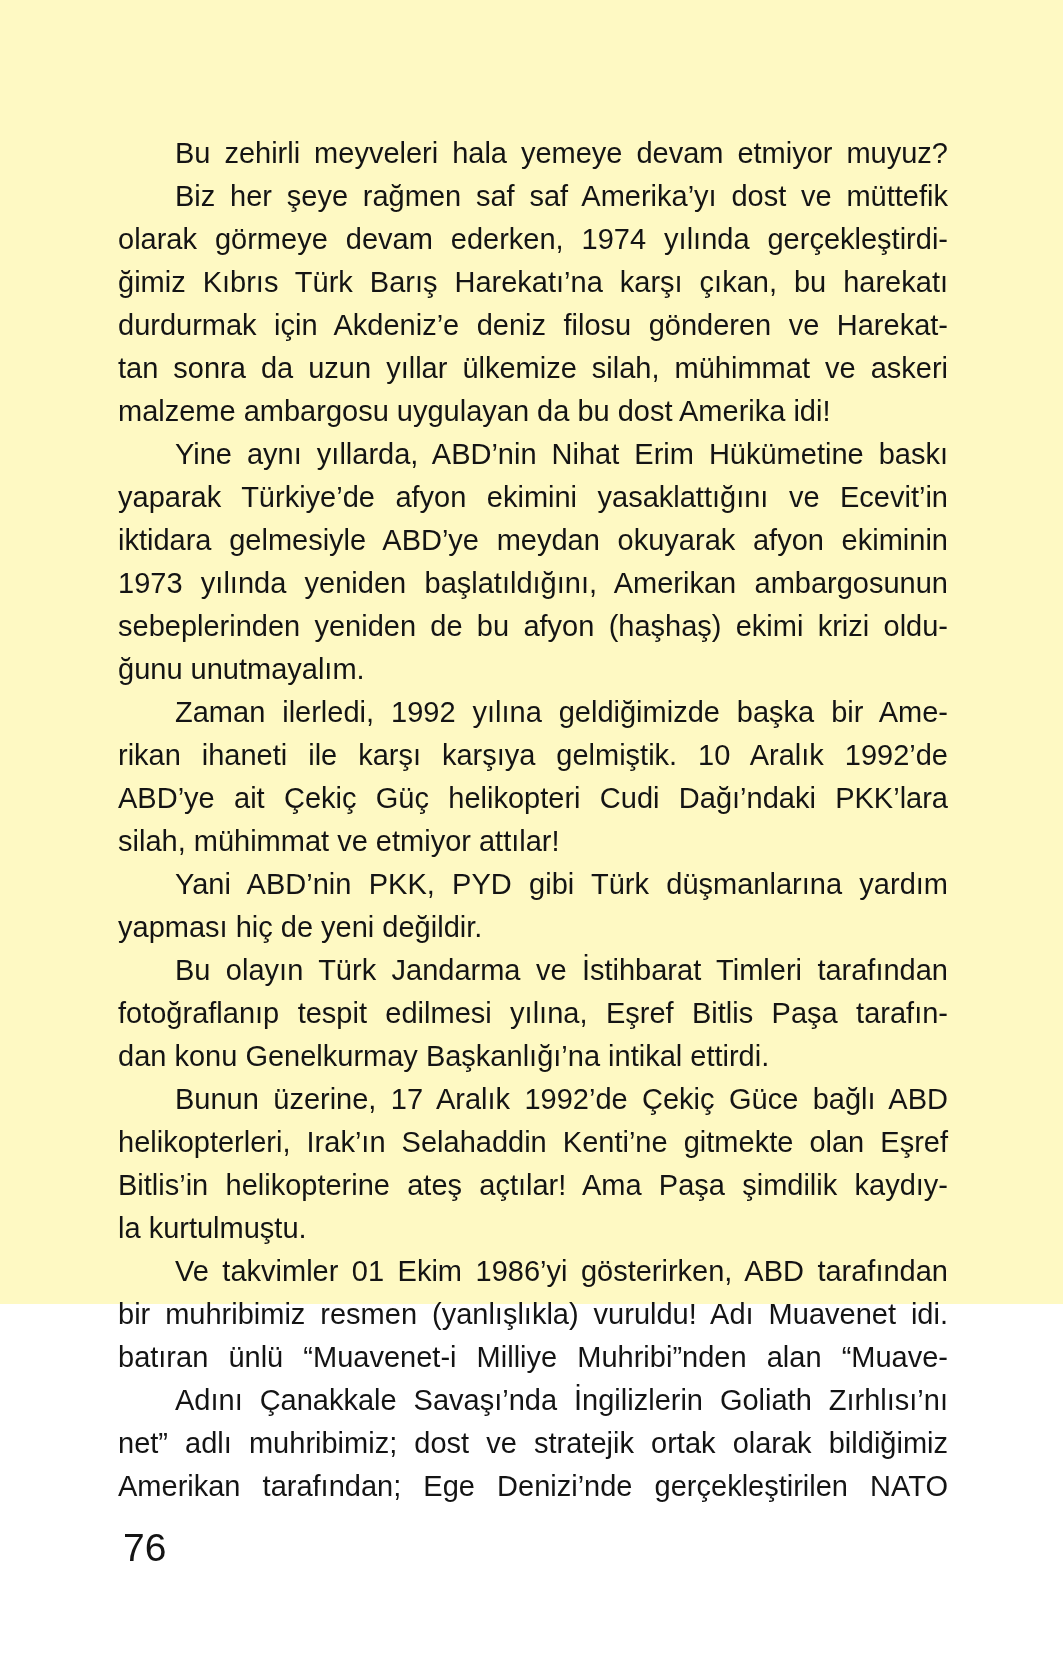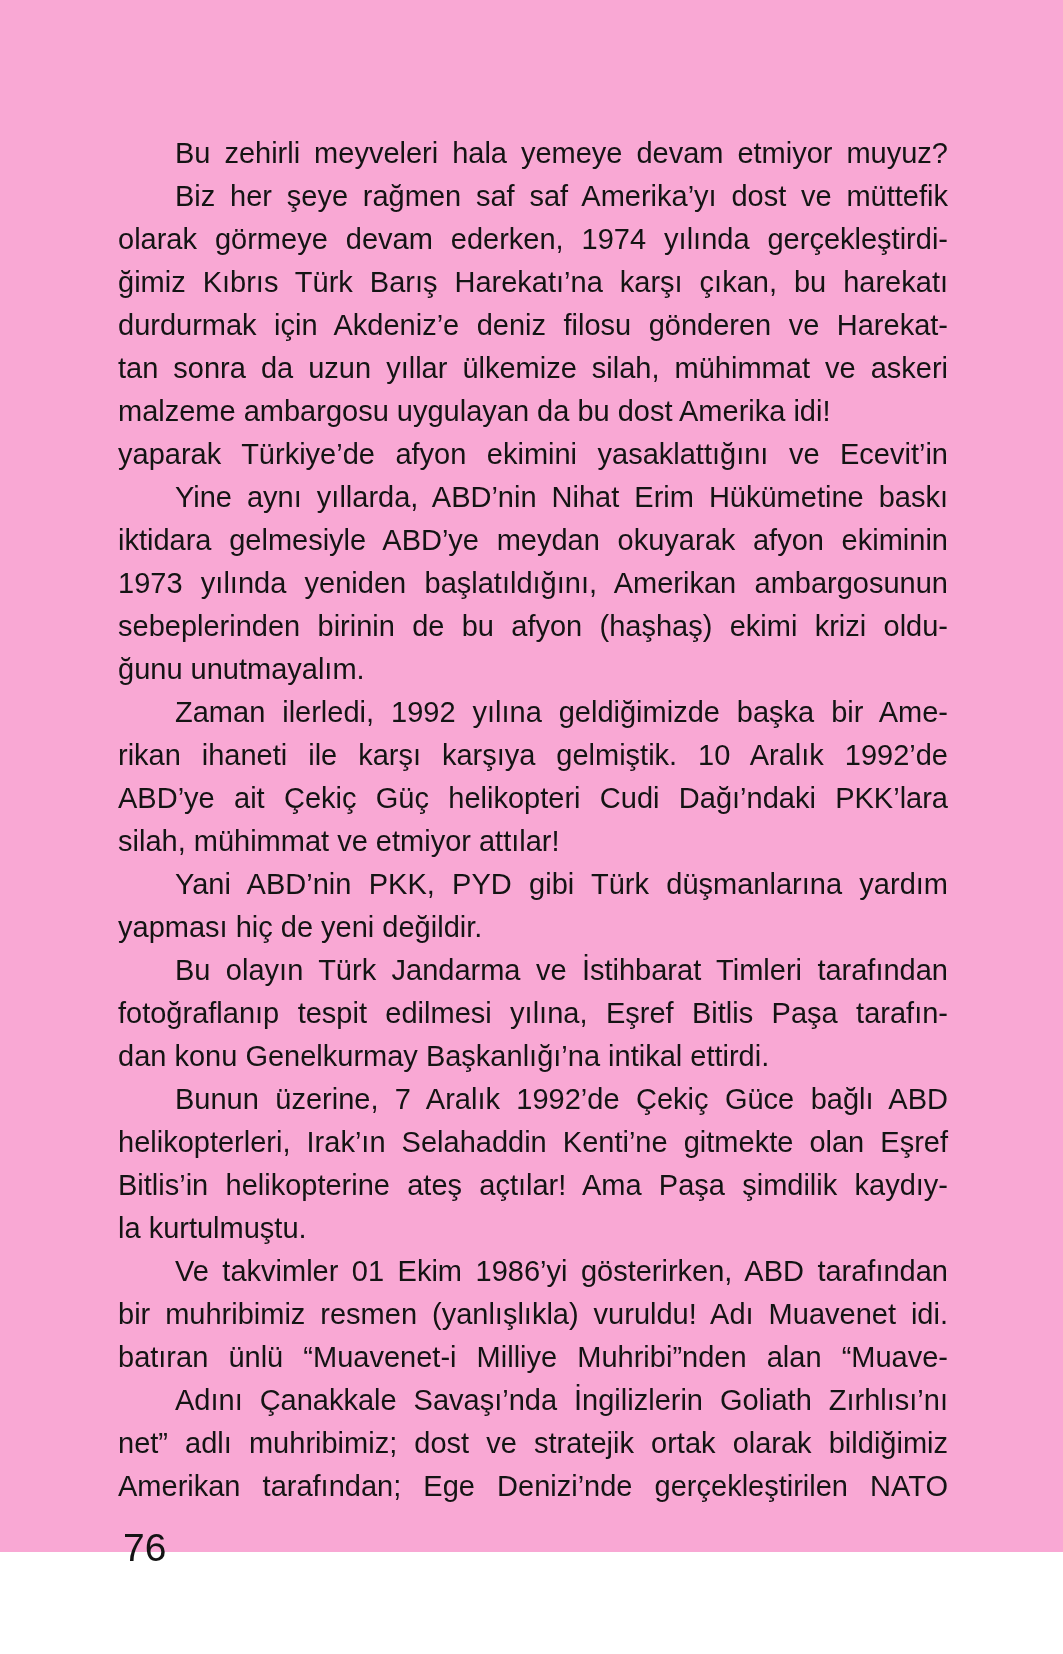--- a/index.html
+++ b/index.html
@@ -11,22 +11,22 @@
     width: 1063px;
     height: 1654px;
     position: relative;
     overflow: hidden;
     font-family: "Liberation Sans", sans-serif;
   }
   .book-page {
     position: absolute;
     left: 0; top: 0;
     width: 1063px;
-    height: 1552px;
-    background: #f9a8d4;
+    height: 1304px;
+    background: #fef9c3;
     color: #141414;
   }
   .text-block {
     position: absolute;
     left: 118px;
     top: 132px;
     width: 830px;
     font-size: 29px;
     line-height: 43px;
     color: #141414;
@@ -67,44 +67,44 @@
       </div>
       <div class="paragraph">
         <div class="line first">Biz her şeye rağmen saf saf Amerika’yı dost ve müttefik</div>
         <div class="line">olarak görmeye devam ederken, 1974 yılında gerçekleştirdi-</div>
         <div class="line">ğimiz Kıbrıs Türk Barış Harekatı’na karşı çıkan, bu harekatı</div>
         <div class="line">durdurmak için Akdeniz’e deniz filosu gönderen ve Harekat-</div>
         <div class="line">tan sonra da uzun yıllar ülkemize silah, mühimmat ve askeri</div>
         <div class="line no-justify">malzeme ambargosu uygulayan da bu dost Amerika idi!</div>
       </div>
       <div class="paragraph">
+        <div class="line first">Yine aynı yıllarda, ABD’nin Nihat Erim Hükümetine baskı</div>
         <div class="line">yaparak Türkiye’de afyon ekimini yasaklattığını ve Ecevit’in</div>
-        <div class="line first">Yine aynı yıllarda, ABD’nin Nihat Erim Hükümetine baskı</div>
         <div class="line">iktidara gelmesiyle ABD’ye meydan okuyarak afyon ekiminin</div>
         <div class="line">1973 yılında yeniden başlatıldığını, Amerikan ambargosunun</div>
-        <div class="line">sebeplerinden birinin de bu afyon (haşhaş) ekimi krizi oldu-</div>
+        <div class="line">sebeplerinden yeniden de bu afyon (haşhaş) ekimi krizi oldu-</div>
         <div class="line no-justify">ğunu unutmayalım.</div>
       </div>
       <div class="paragraph">
         <div class="line first">Zaman ilerledi, 1992 yılına geldiğimizde başka bir Ame-</div>
         <div class="line">rikan ihaneti ile karşı karşıya gelmiştik. 10 Aralık 1992’de</div>
         <div class="line">ABD’ye ait Çekiç Güç helikopteri Cudi Dağı’ndaki PKK’lara</div>
         <div class="line no-justify">silah, mühimmat ve etmiyor attılar!</div>
       </div>
       <div class="paragraph">
         <div class="line first">Yani ABD’nin PKK, PYD gibi Türk düşmanlarına yardım</div>
         <div class="line no-justify">yapması hiç de yeni değildir.</div>
       </div>
       <div class="paragraph">
         <div class="line first">Bu olayın Türk Jandarma ve İstihbarat Timleri tarafından</div>
         <div class="line">fotoğraflanıp tespit edilmesi yılına, Eşref Bitlis Paşa tarafın-</div>
         <div class="line no-justify">dan konu Genelkurmay Başkanlığı’na intikal ettirdi.</div>
       </div>
       <div class="paragraph">
-        <div class="line first">Bunun üzerine, 7 Aralık 1992’de Çekiç Güce bağlı ABD</div>
+        <div class="line first">Bunun üzerine, 17 Aralık 1992’de Çekiç Güce bağlı ABD</div>
         <div class="line">helikopterleri, Irak’ın Selahaddin Kenti’ne gitmekte olan Eşref</div>
         <div class="line">Bitlis’in helikopterine ateş açtılar! Ama Paşa şimdilik kaydıy-</div>
         <div class="line no-justify">la kurtulmuştu.</div>
       </div>
       <div class="paragraph">
         <div class="line first">Ve takvimler 01 Ekim 1986’yi gösterirken, ABD tarafından</div>
         <div class="line">bir muhribimiz resmen (yanlışlıkla) vuruldu! Adı Muavenet idi.</div>
       </div>
       <div class="paragraph">
         <div class="line">batıran ünlü “Muavenet-i Milliye Muhribi”nden alan “Muave-</div>

